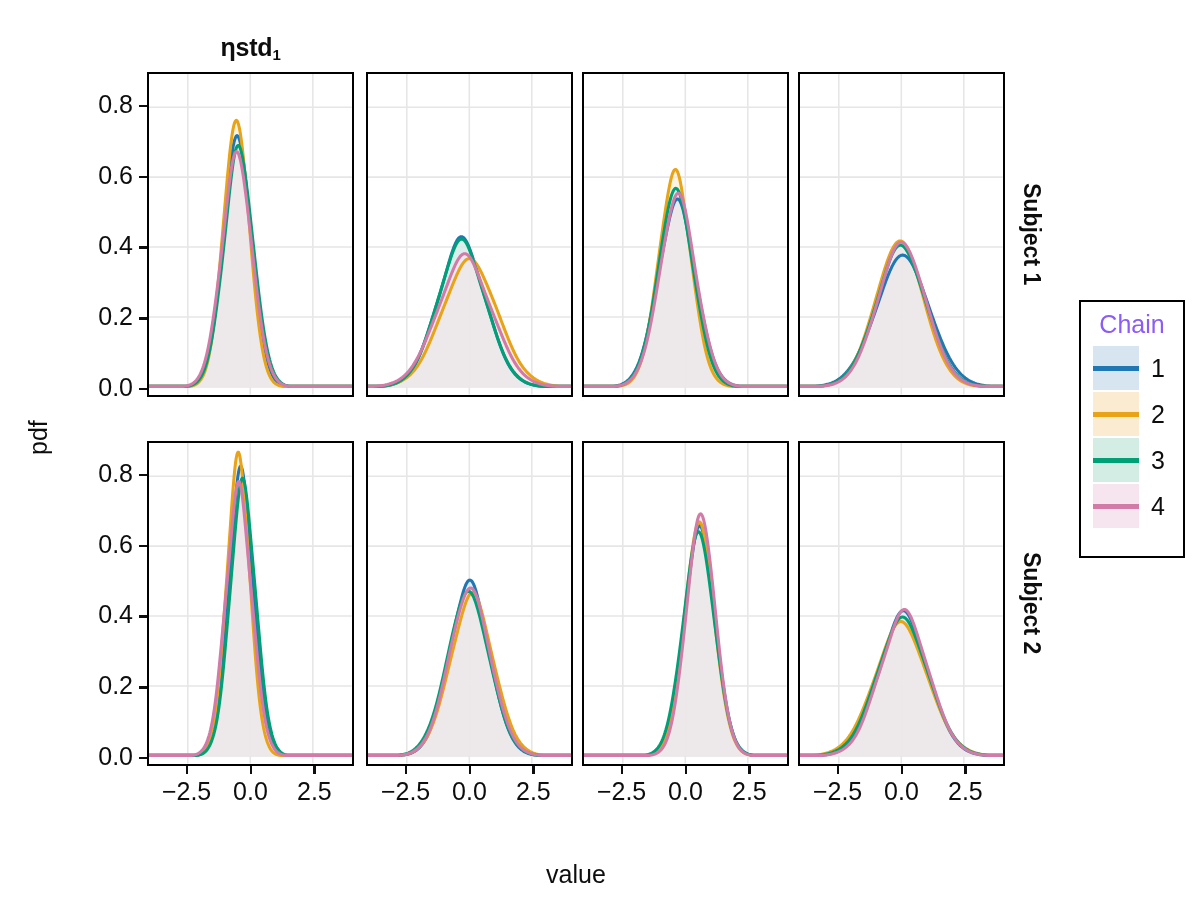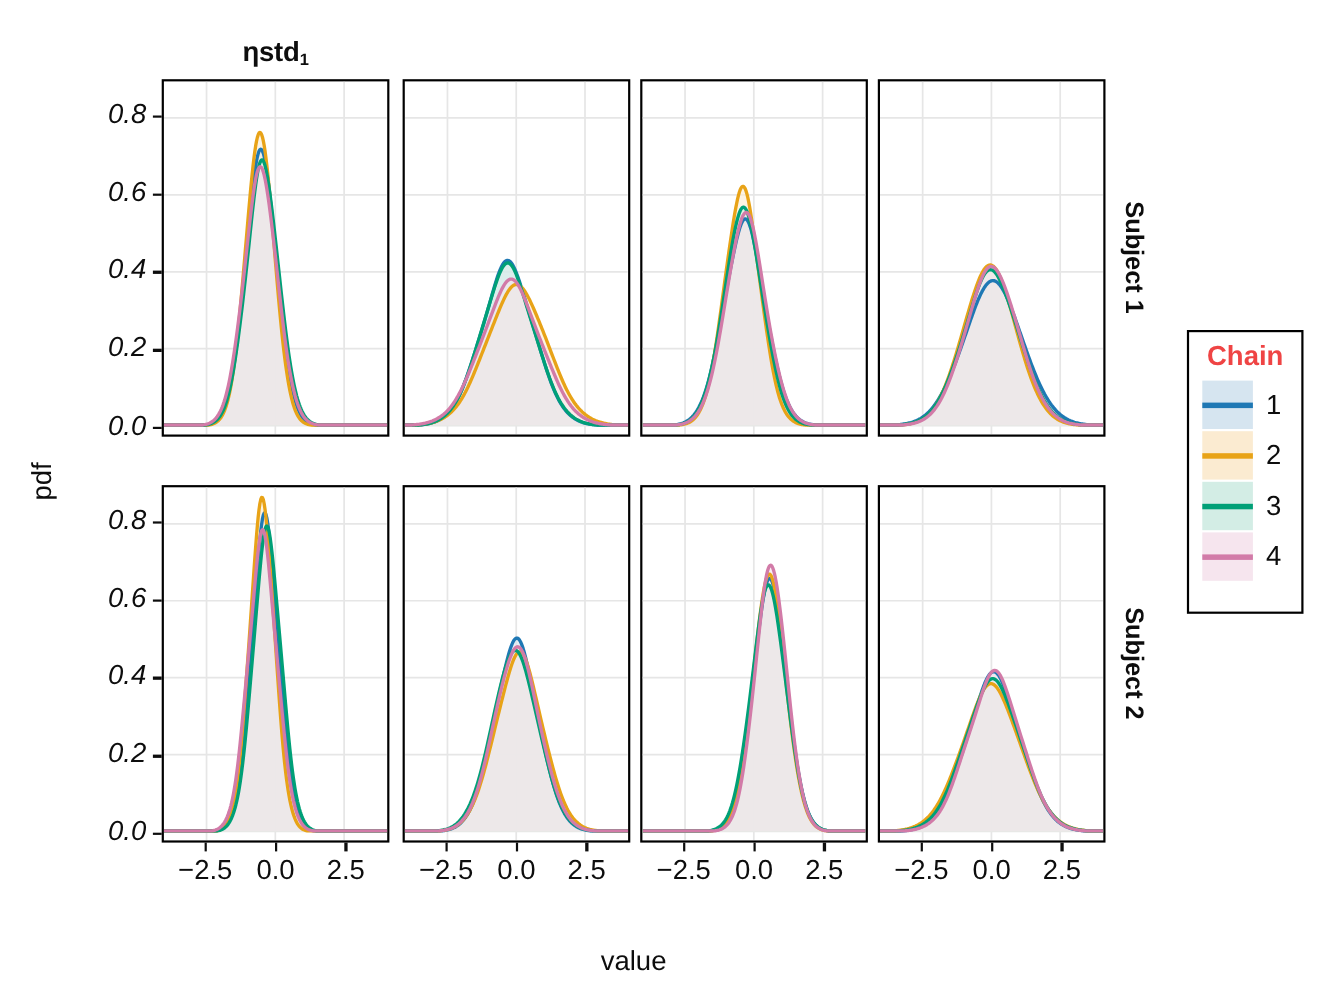--- a/index.html
+++ b/index.html
@@ -20,39 +20,38 @@
     display:flex;align-items:center;justify-content:center;
   }
   .panel{
     position:absolute;background:#ffffff;border:2.2px solid #000;
     box-sizing:border-box;overflow:hidden;
   }
   .panel svg{display:block;}
   .ytick-label{
     position:absolute;text-align:right;font-size:25px;color:#0d0d0d;
     white-space:nowrap;
-    font-style:italic;
   }
   .xtick-label{
     position:absolute;text-align:center;font-size:25px;color:#0d0d0d;
     white-space:nowrap;
   }
   .tickmark{position:absolute;background:#0d0d0d;}
   .axis-title-y{
     position:absolute;font-size:25px;color:#0d0d0d;
     writing-mode:vertical-rl;text-orientation:mixed;transform:rotate(180deg);
   }
   .axis-title-x{
     position:absolute;font-size:25px;color:#0d0d0d;text-align:center;
   }
   .legend-box{
     position:absolute;border:2.2px solid #000;background:#fff;box-sizing:border-box;
   }
   .legend-title{
-    font-weight:bold;font-size:25px;color:#ef4444;text-align:center;margin-top:8px;
+    font-weight:normal;font-size:25px;color:#8b5cf6;text-align:center;margin-top:8px;
   }
   .legend-rows{margin-top:6px;}
   .legend-row{display:flex;align-items:center;height:46px;}
   .legend-key{
     width:46px;height:44px;margin-left:12px;position:relative;
   }
   .legend-key .bar{
     position:absolute;left:0;right:0;top:50%;height:5px;margin-top:-2.5px;
   }
   .legend-label{font-size:25px;color:#0d0d0d;margin-left:12px;}

